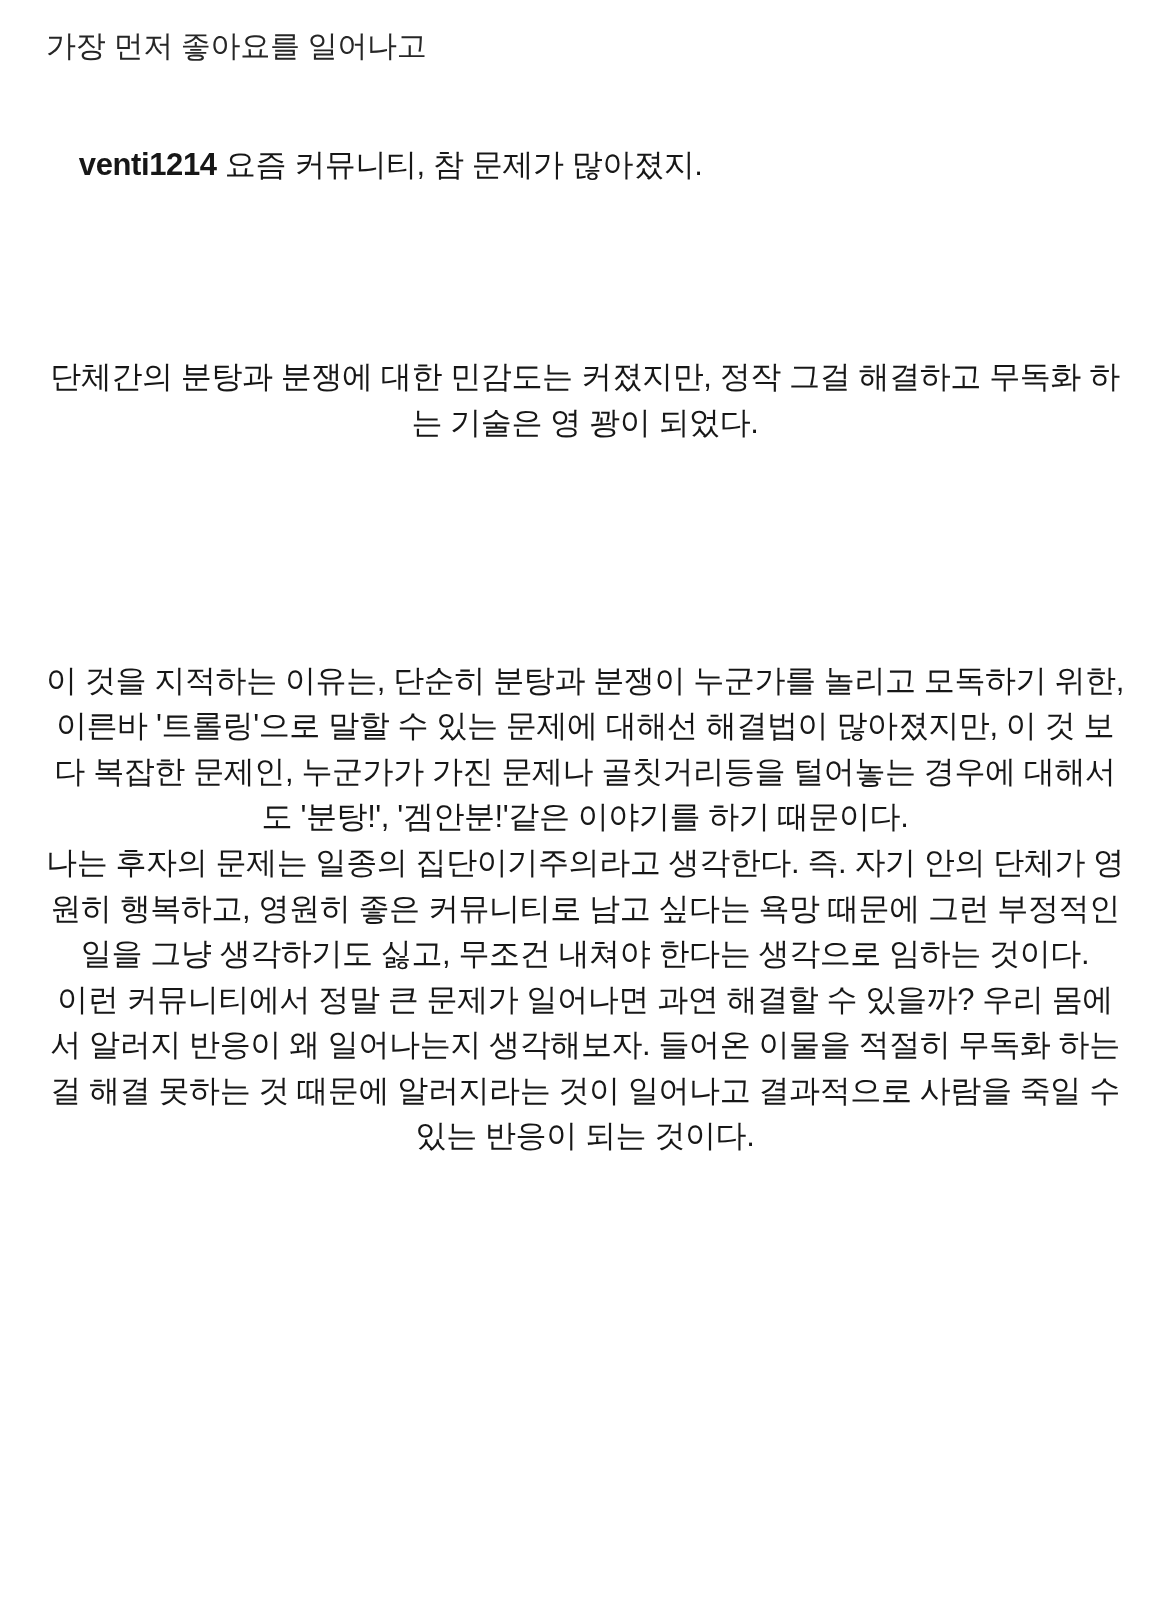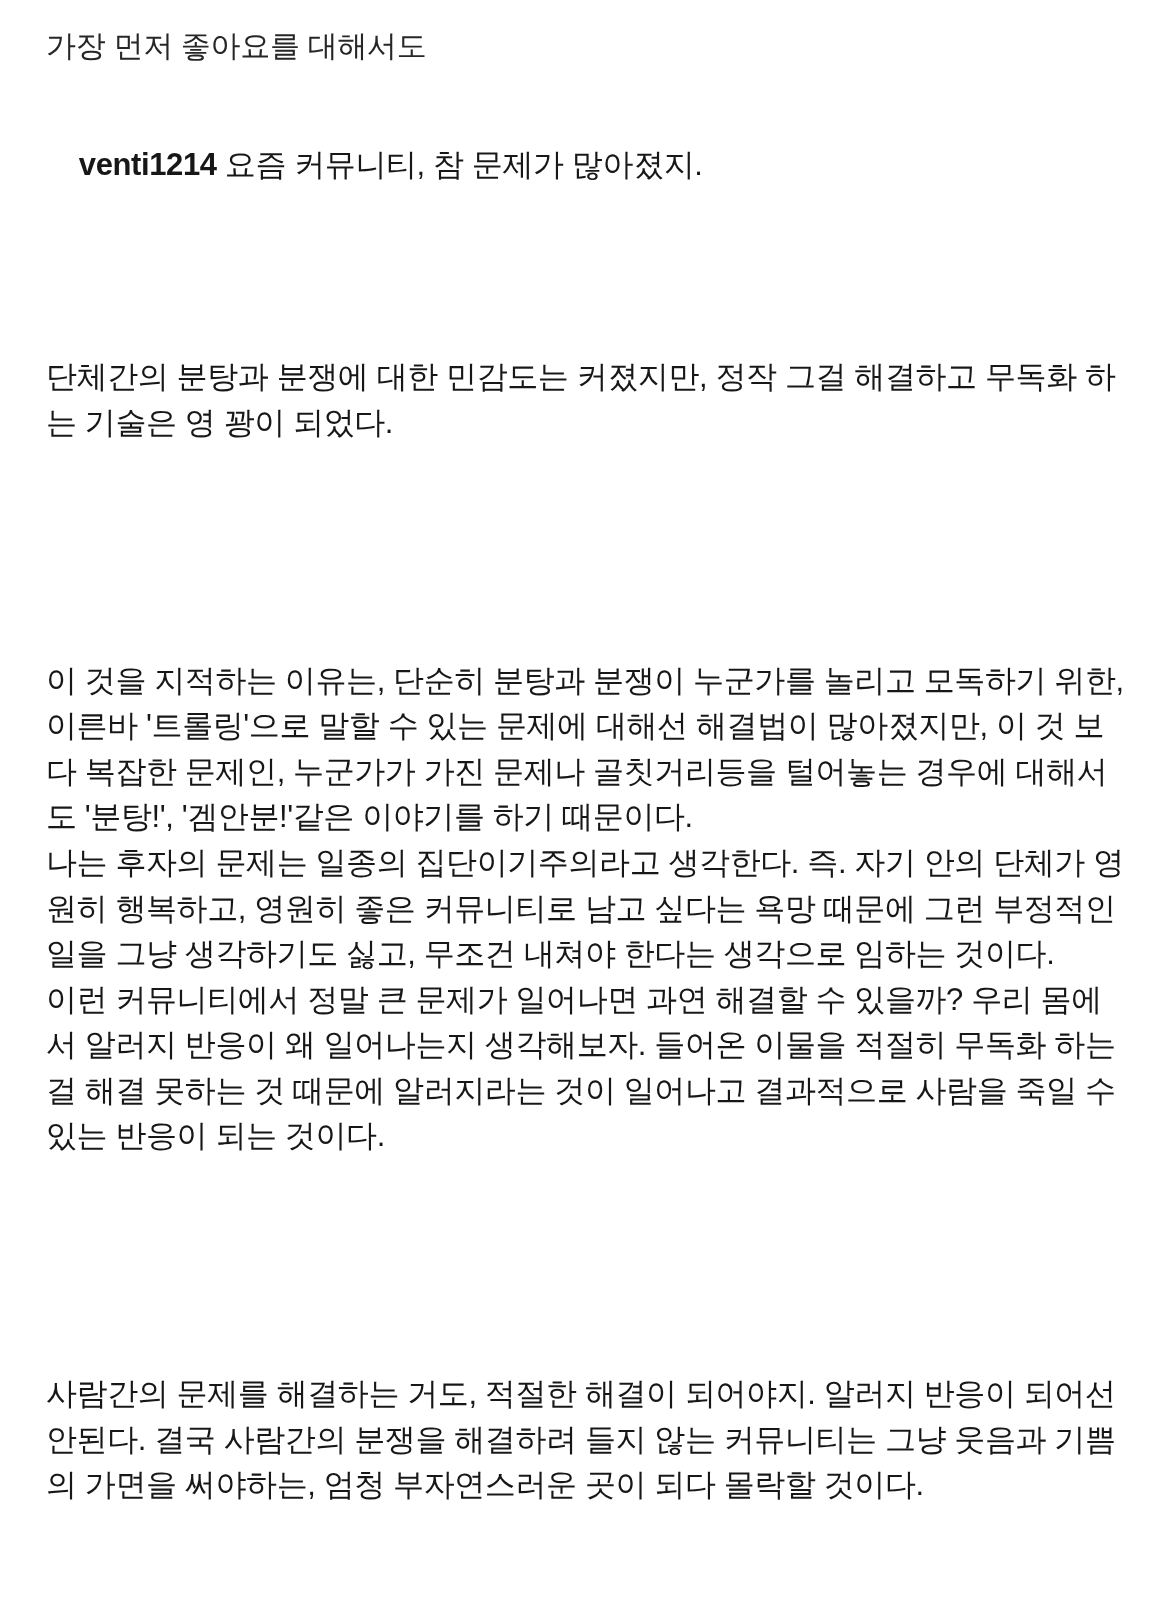--- a/index.html
+++ b/index.html
@@ -36,40 +36,40 @@
     word-break: break-word;
     margin: 0;
   }
   .caption .username {
     font-weight: bold;
     color: #171717;
     text-align: right;
   }
   .caption .para {
     display: block;
+    text-align: center;
   }
   .caption .spacer {
     display: block;
     height: 30px;
   }
 </style>
 </head>
 <body>
 
 <div class="post">
 
-  <div class="like-prompt">가장 먼저 좋아요를 대해서도</div>
+  <div class="like-prompt">가장 먼저 좋아요를 일어나고</div>
 
   <div class="caption">
     <span class="username">venti1214</span><span> 요즘 커뮤니티, 참 문제가 많아졌지.</span>
     <span class="spacer"></span>
     <span class="para">단체간의 분탕과 분쟁에 대한 민감도는 커졌지만, 정작 그걸 해결하고 무독화 하는 기술은 영 꽝이 되었다.</span>
     <span class="spacer"></span>
     <span class="para">이 것을 지적하는 이유는, 단순히 분탕과 분쟁이 누군가를 놀리고 모독하기 위한, 이른바 '트롤링'으로 말할 수 있는 문제에 대해선 해결법이 많아졌지만, 이 것 보다 복잡한 문제인, 누군가가 가진 문제나 골칫거리등을 털어놓는 경우에 대해서도 '분탕!', '겜안분!'같은 이야기를 하기 때문이다.
 나는 후자의 문제는 일종의 집단이기주의라고 생각한다. 즉. 자기 안의 단체가 영원히 행복하고, 영원히 좋은 커뮤니티로 남고 싶다는 욕망 때문에 그런 부정적인 일을 그냥 생각하기도 싫고, 무조건 내쳐야 한다는 생각으로 임하는 것이다.
 이런 커뮤니티에서 정말 큰 문제가 일어나면 과연 해결할 수 있을까? 우리 몸에서 알러지 반응이 왜 일어나는지 생각해보자. 들어온 이물을 적절히 무독화 하는걸 해결 못하는 것 때문에 알러지라는 것이 일어나고 결과적으로 사람을 죽일 수 있는 반응이 되는 것이다.</span>
     <span class="spacer"></span>
-    <span class="para">사람간의 문제를 해결하는 거도, 적절한 해결이 되어야지. 알러지 반응이 되어선 안된다. 결국 사람간의 분쟁을 해결하려 들지 않는 커뮤니티는 그냥 웃음과 기쁨의 가면을 써야하는, 엄청 부자연스러운 곳이 되다 몰락할 것이다.</span>
     <span class="spacer"></span>
     
   </div>
 
 </div>
 
 </body></html>

